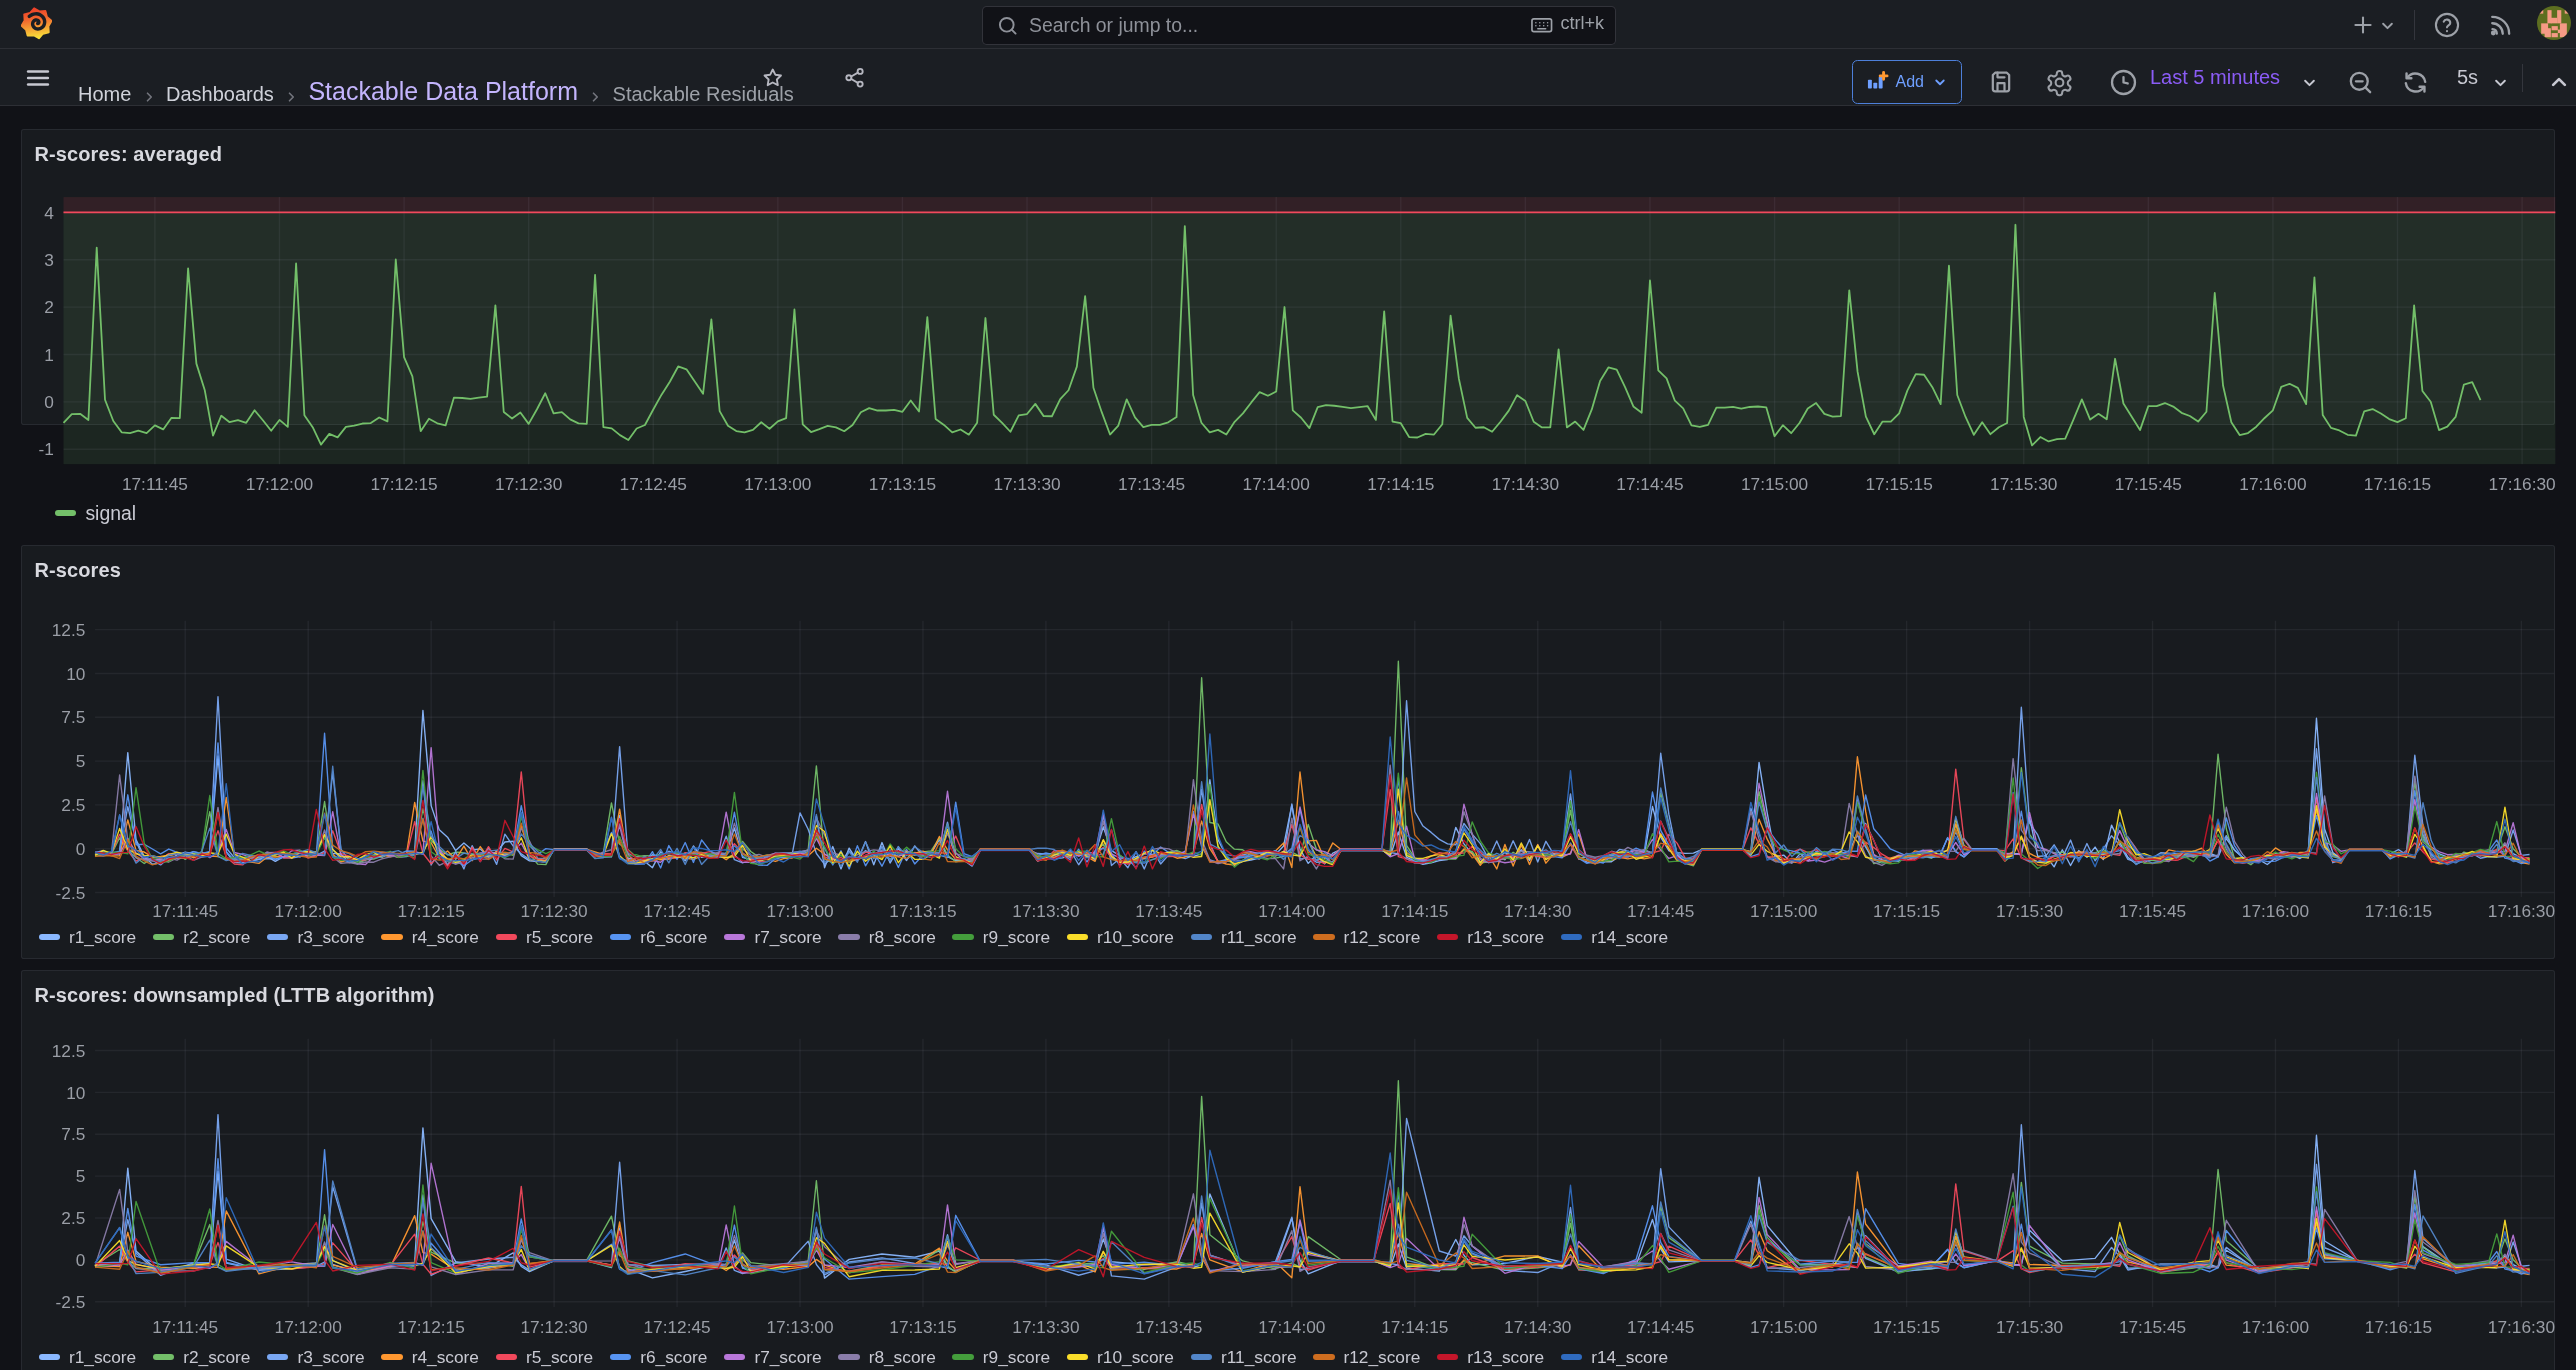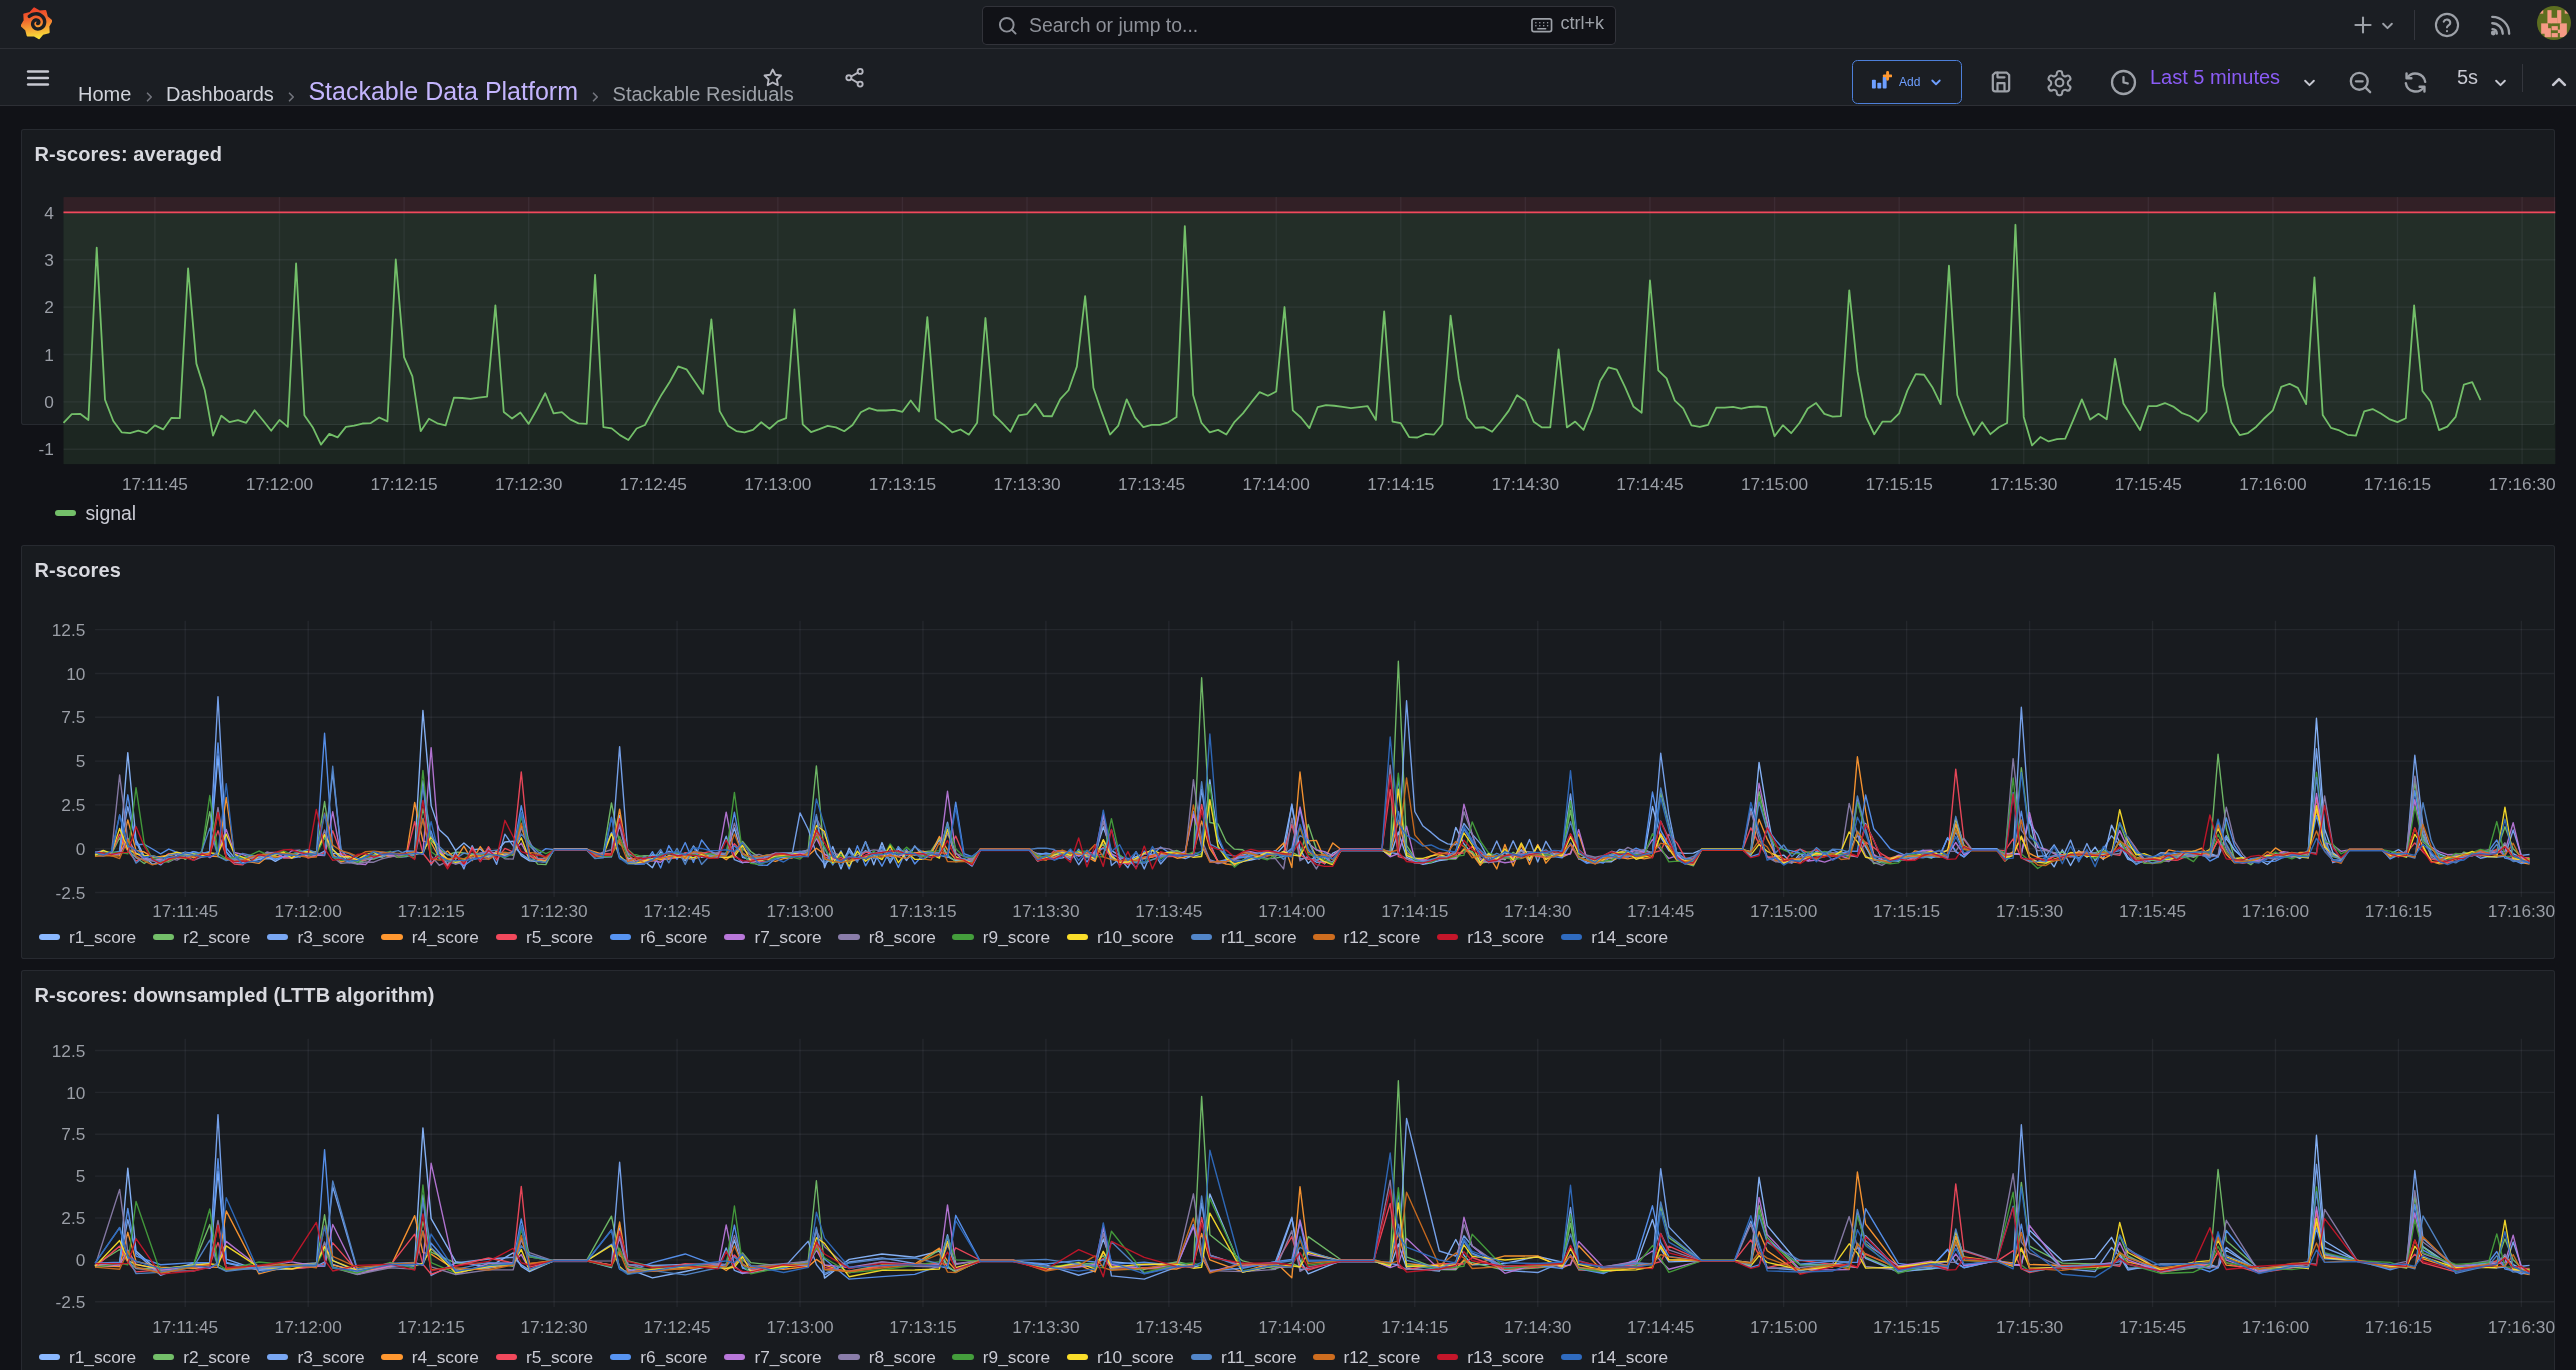--- a/index.html
+++ b/index.html
@@ -107,21 +107,21 @@
   </svg>
 <div style="position:absolute;left:1852px;top:60px;width:110px;height:44px;border:1.4px solid #4d7fd9;border-radius:5.5px;box-sizing:border-box;display:flex;align-items:center;justify-content:center">
 <svg width="23.5" height="23.5" viewBox="0 0 24 24" style="margin-right:7px">
       <g fill="#6E9FFF">
         <rect x="3" y="10" width="4" height="9" rx="0.8"></rect>
         <rect x="8.5" y="13" width="4" height="6" rx="0.8"></rect>
         <rect x="14" y="7" width="4" height="12" rx="0.8"></rect>
       </g>
       <path d="M19 2.5v7M15.5 6h7" stroke="#FF9830" stroke-width="3" stroke-linecap="round"></path>
     </svg>
-<span style="font-size:12px;color:#6E9FFF;margin-right:7px">Add</span>
+<span style="font-size:16px;color:#6E9FFF;margin-right:7px">Add</span>
 <svg width="18" height="18" viewBox="0 0 24 24" fill="none" stroke="#6E9FFF" stroke-width="2.4" stroke-linecap="round" stroke-linejoin="round">
       <polyline points="7 10 12 15 17 10"></polyline>
     </svg>
 </div>
 <svg style="position:absolute;left:1987px;top:68px" width="28" height="28" viewBox="0 0 24 24" fill="none" stroke="#9da1a8" stroke-width="1.9" stroke-linecap="round" stroke-linejoin="round">
     <path d="M17 21H7a2 2 0 0 1-2-2V7l2-2h10l2 2v12a2 2 0 0 1-2 2z" transform="translate(0,-1)"></path>
     <path d="M15 20v-6H9v6M9 5v4h6" transform="translate(0,-1)"></path>
   </svg>
 <svg style="position:absolute;left:2045px;top:68px" width="29" height="29" viewBox="0 0 24 24" fill="none" stroke="#9da1a8" stroke-width="1.7" stroke-linecap="round" stroke-linejoin="round">
     <circle cx="12" cy="12" r="3.2"></circle>

